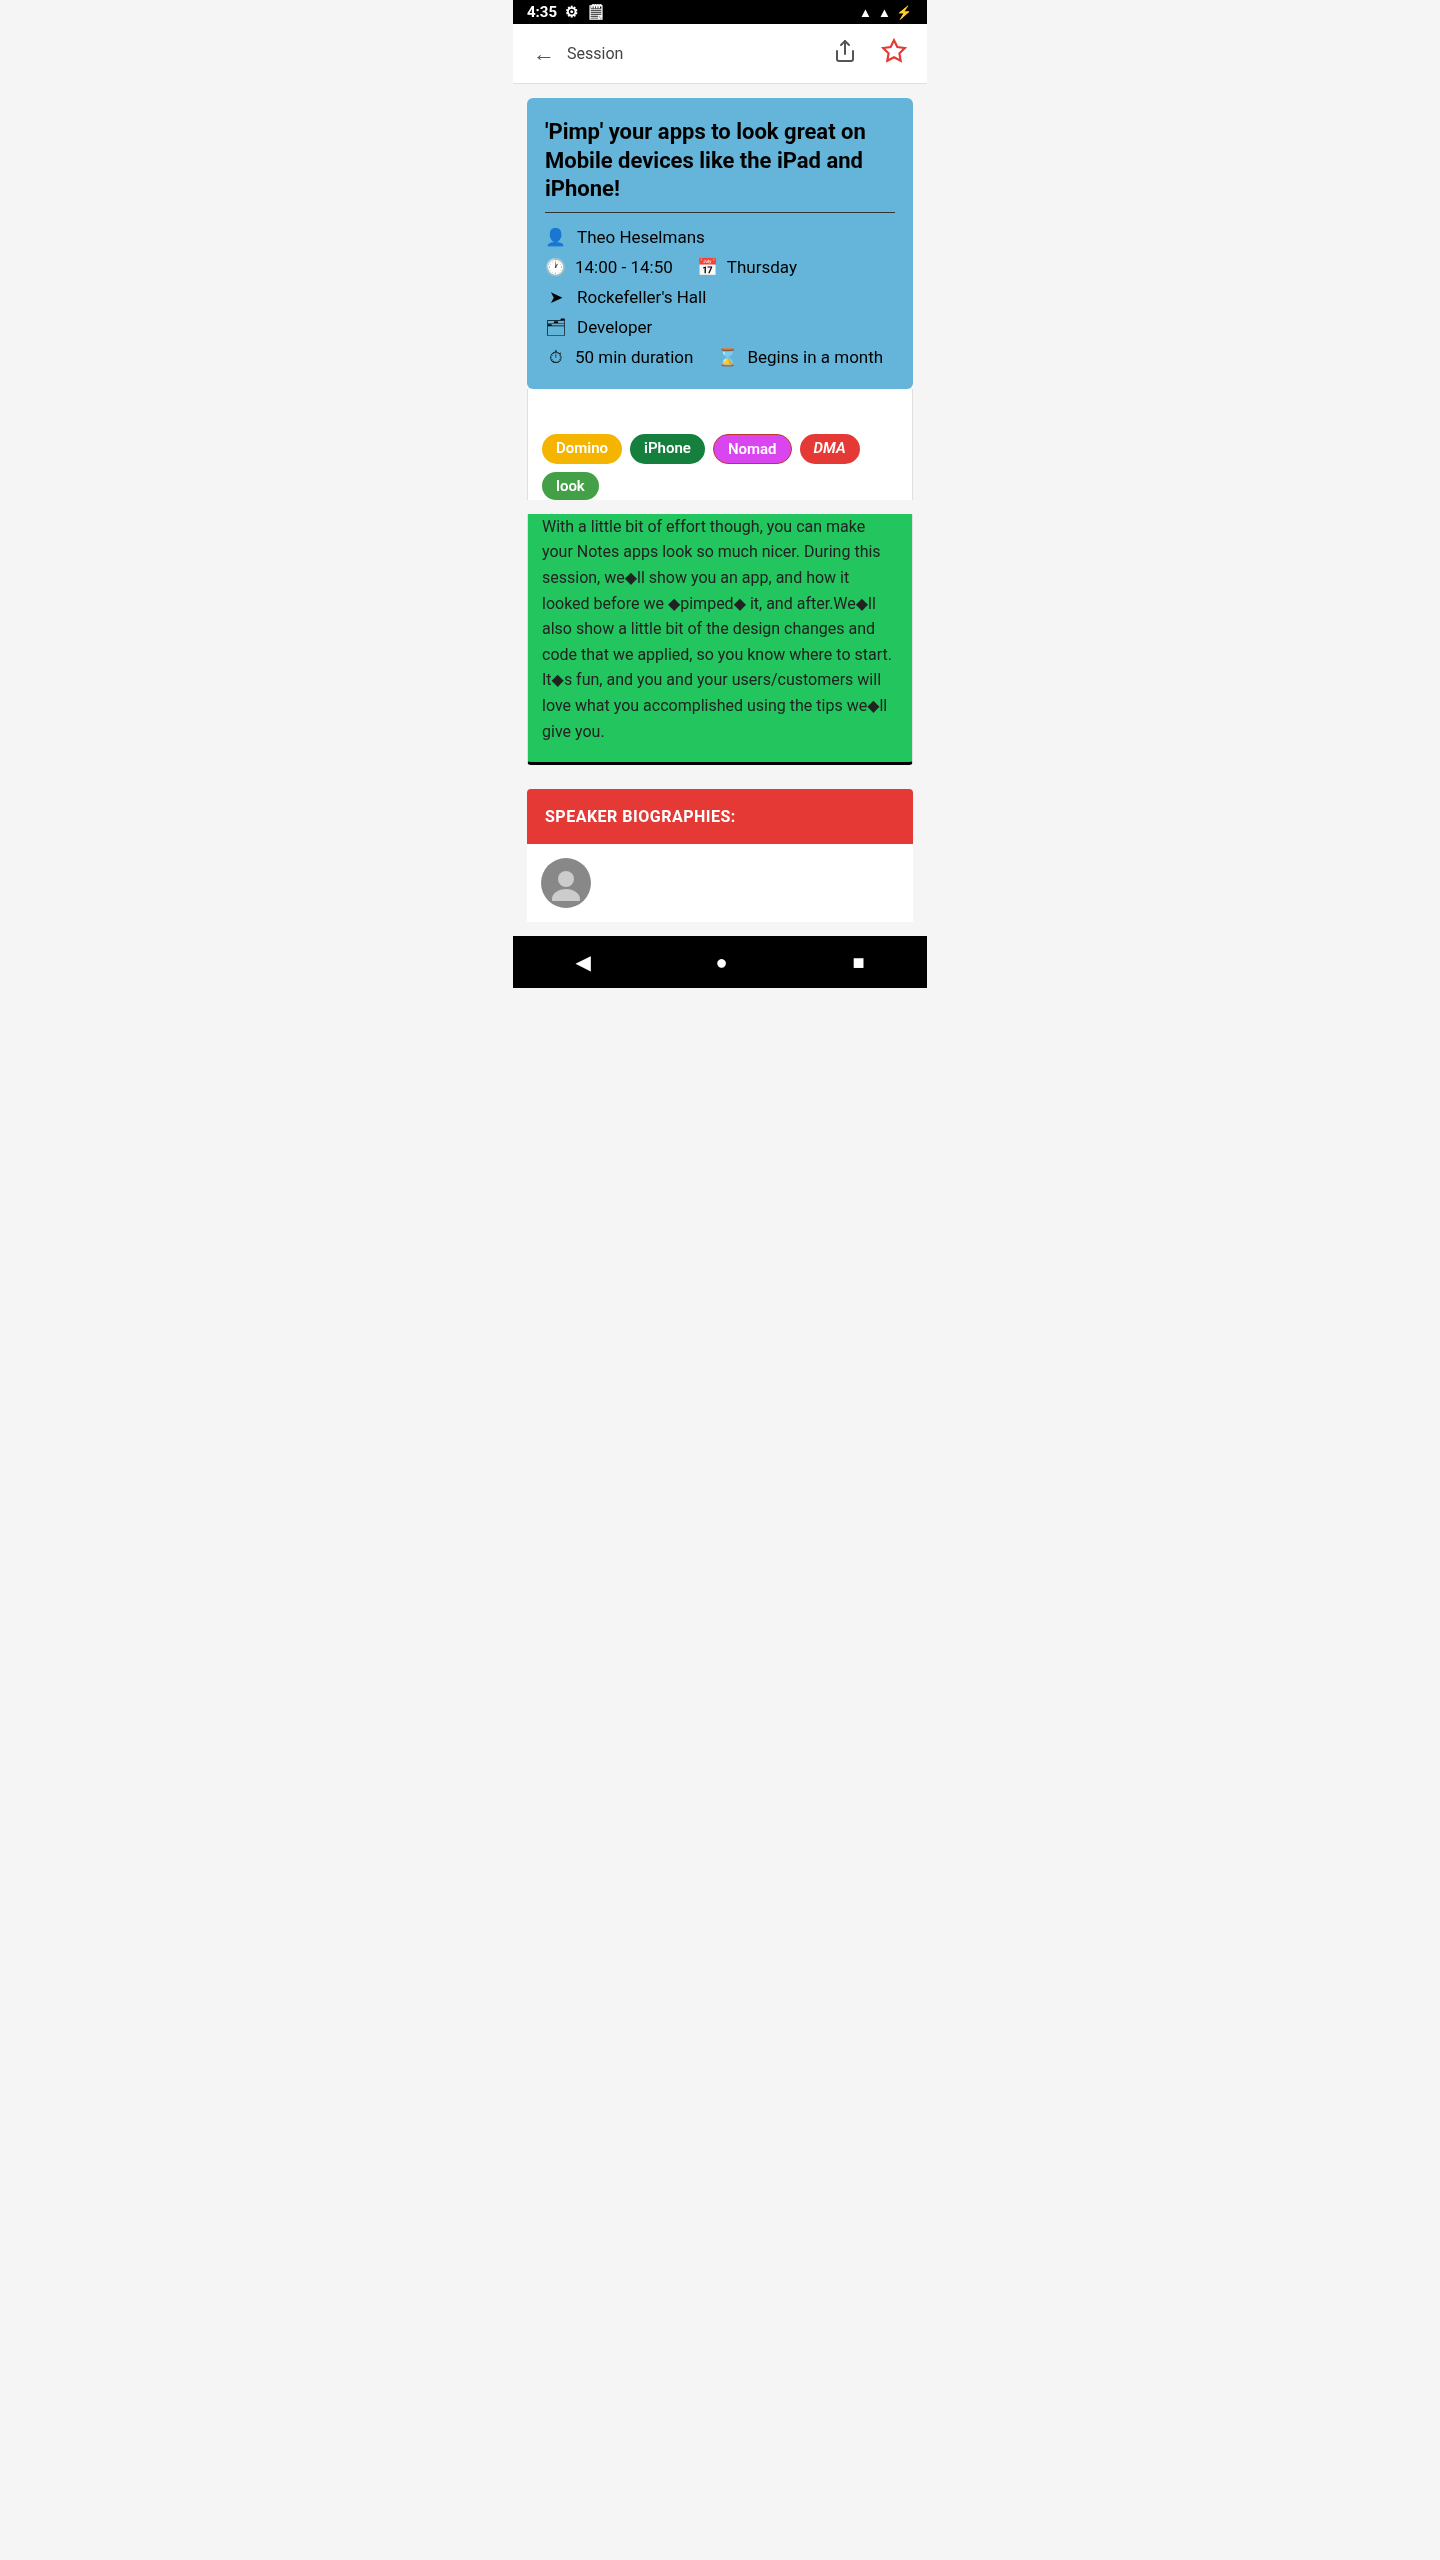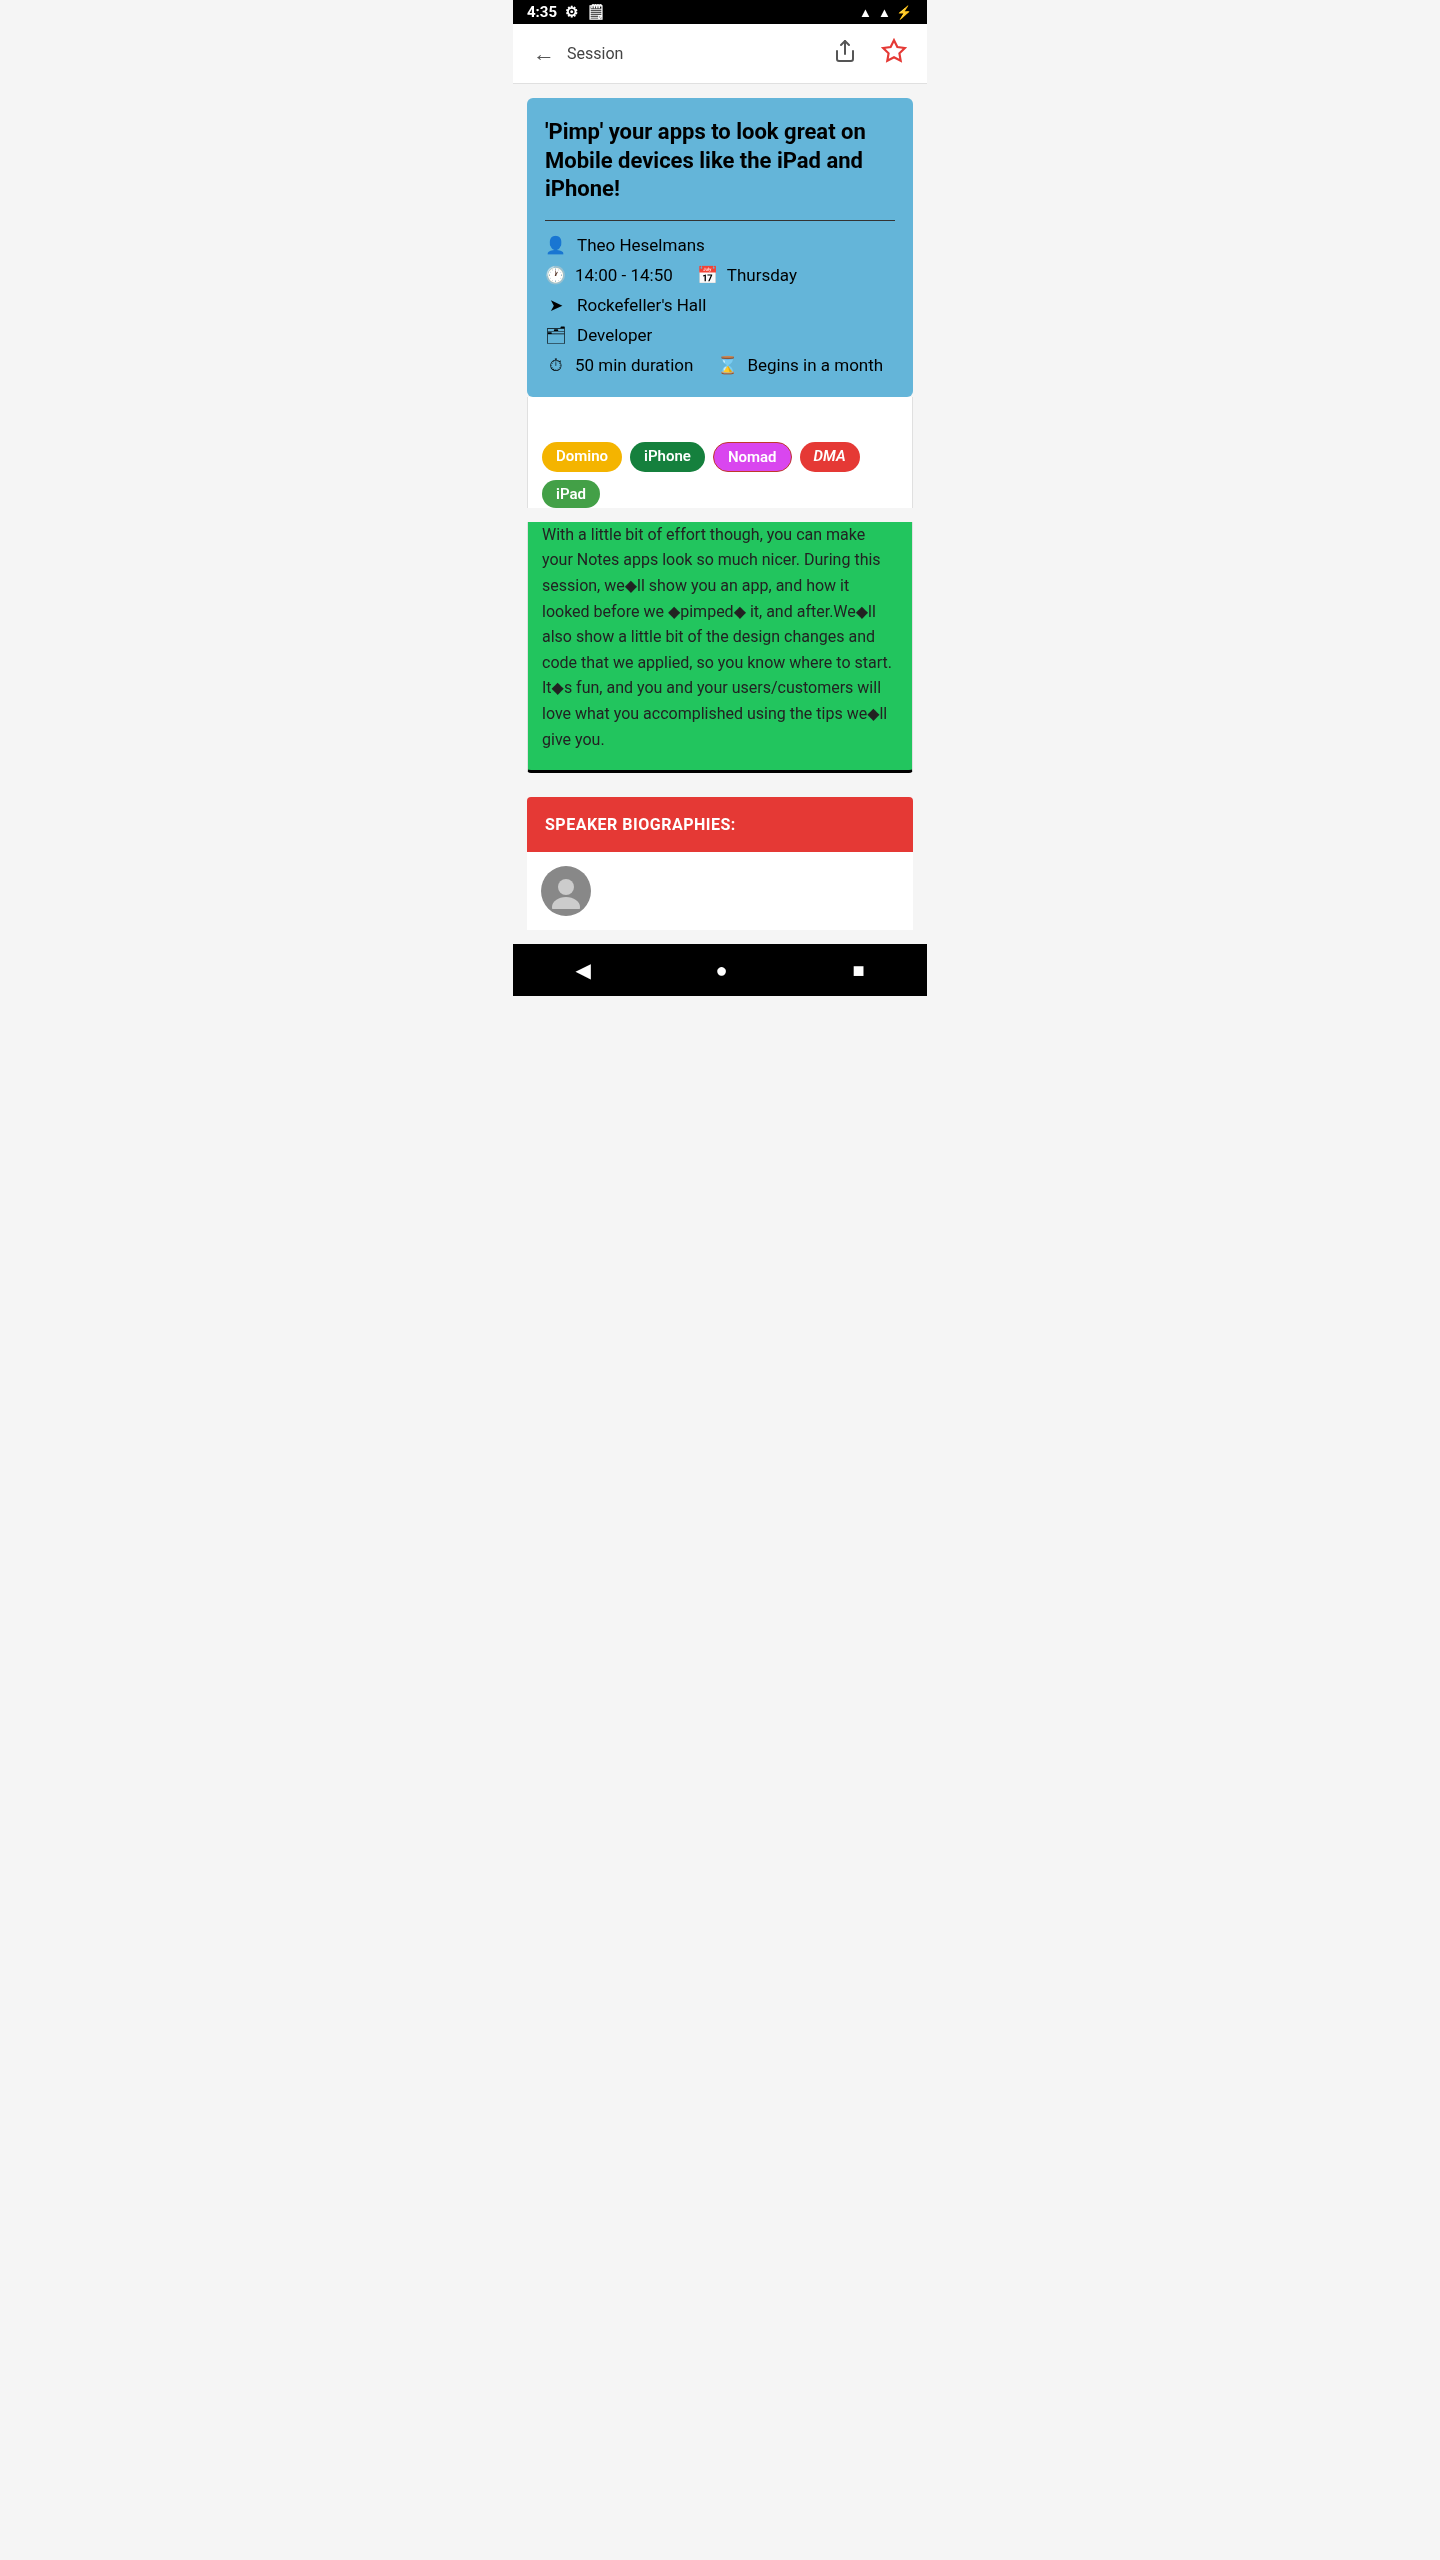--- a/index.html
+++ b/index.html
@@ -93,21 +93,21 @@
       background: #64b5d9;
       border-radius: 6px;
       padding: 20px 18px 22px;
       margin-bottom: 0;
     }
     .session-title {
       font-size: 22px;
       font-weight: bold;
       color: #000;
       line-height: 1.3;
-      margin-bottom: 16px;
+      margin-bottom: 8px;
     }
     .session-divider {
       border: none;
       border-top: 1px solid #333;
       margin-bottom: 14px;
     }
     .session-meta {
       display: flex;
       flex-direction: column;
       gap: 10px;
@@ -314,21 +314,21 @@
 
     </div>
   </div>
 
   <div class="tags-section">
     <div class="tags-row">
       <span class="tag tag-domino">Domino</span>
       <span class="tag tag-iphone">iPhone</span>
       <span class="tag tag-nomad">Nomad</span>
       <span class="tag tag-dma">DMA</span>
-      <span class="tag tag-ipad">iPad</span>
+      <span class="tag tag-ipad">look</span>
     </div>
   </div>
 
   <div class="description-section">
     <p>With a little bit of effort though, you can make your Notes apps look so much nicer. During this session, we◆ll show you an app, and how it looked before we ◆pimped◆ it, and after.We◆ll also show a little bit of the design changes and code that we applied, so you know where to start. It◆s fun, and you and your users/customers will love what you accomplished using the tips we◆ll give you.</p>
   </div>
 
   <div>
     <div class="speaker-bio-header">
       <span class="speaker-bio-title">SPEAKER BIOGRAPHIES:</span>

